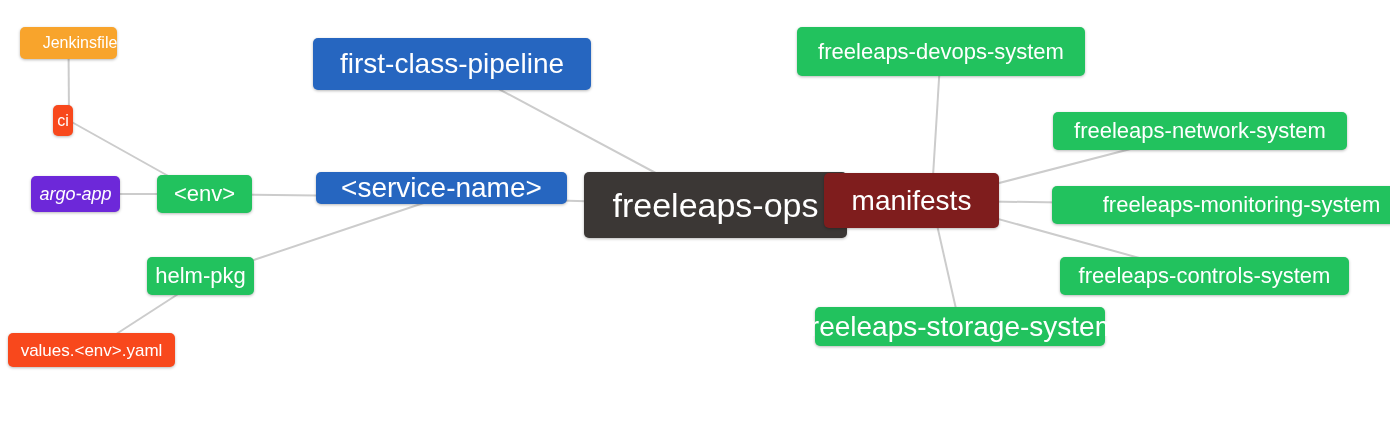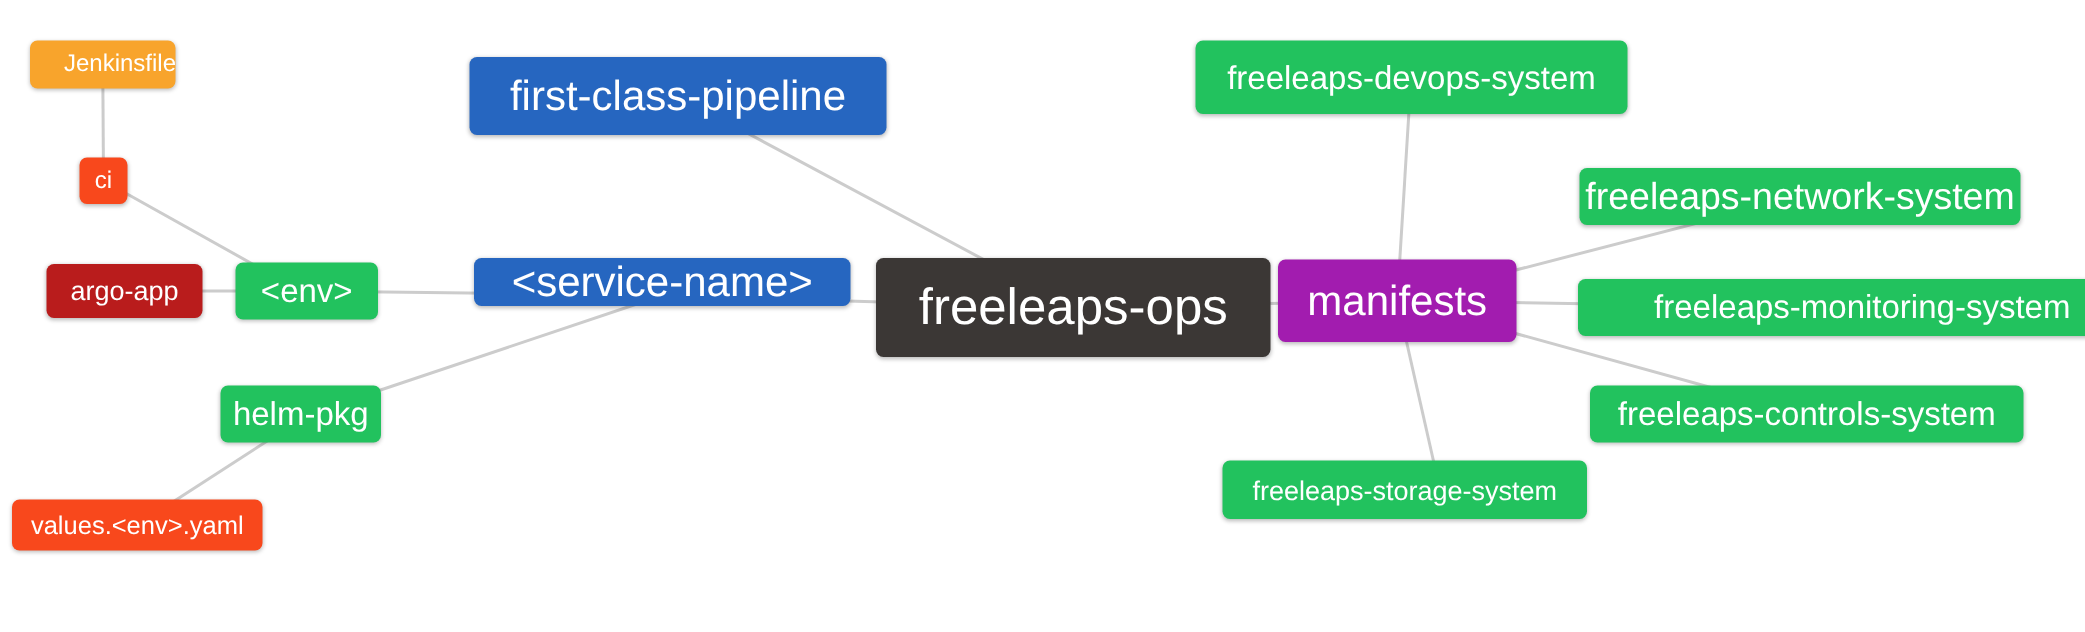--- a/index.html
+++ b/index.html
@@ -54,56 +54,56 @@
       <line x1="931.5" y1="200.5" x2="941" y2="47" stroke="#cccccc" stroke-width="2"></line>
       <line x1="931.5" y1="200.5" x2="1200" y2="131" stroke="#cccccc" stroke-width="2"></line>
       <line x1="931.5" y1="200.5" x2="1212.5" y2="205" stroke="#cccccc" stroke-width="2"></line>
       <line x1="931.5" y1="200.5" x2="1204.5" y2="276" stroke="#cccccc" stroke-width="2"></line>
       <line x1="931.5" y1="200.5" x2="960" y2="326.5" stroke="#cccccc" stroke-width="2"></line>
     </svg>
   <div>
       <div class="node" style="left: 20px; top: 27px; width: 97px; height: 32px; background: rgb(248, 164, 44); font-size: 16px; padding-left: 23px;">
         <span>Jenkinsfile</span>
       </div>
-      <div class="node" style="left: 53px; top: 105px; width: 32px; height: 31px; background: rgb(248, 72, 28); font-size: 16px;">
+      <div class="node" style="left: 53px; top: 105px; width: 20px; height: 31px; background: rgb(248, 72, 28); font-size: 16px;">
         <span>ci</span>
       </div>
-      <div class="node" style="left: 31px; top: 176px; width: 104px; height: 36px; background: #b91c1c; font-size: 18px;">
+      <div class="node" style="left: 31px; top: 176px; width: 89px; height: 36px; background: #6d28d9; font-size: 18px; font-style: italic;">
         <span>argo-app</span>
       </div>
       <div class="node" style="left: 157px; top: 175px; width: 95px; height: 38px; background: rgb(34, 194, 94); font-size: 22px;">
         <span>&lt;env&gt;</span>
       </div>
       <div class="node" style="left: 147px; top: 257px; width: 107px; height: 38px; background: rgb(34, 194, 94); font-size: 22px;">
         <span>helm-pkg</span>
       </div>
       <div class="node" style="left: 8px; top: 333px; width: 167px; height: 34px; background: rgb(248, 72, 28); font-size: 17px;">
         <span>values.&lt;env&gt;.yaml</span>
       </div>
       <div class="node" style="left: 313px; top: 38px; width: 278px; height: 52px; background: rgb(38, 102, 192); font-size: 28px;">
         <span>first-class-pipeline</span>
       </div>
       <div class="node" style="left: 316px; top: 172px; width: 251px; height: 32px; background: rgb(38, 102, 192); font-size: 28px;">
         <span>&lt;service-name&gt;</span>
       </div>
       <div class="node" style="left: 584px; top: 172px; width: 263px; height: 66px; background: rgb(59, 55, 53); font-size: 34px;">
         <span>freeleaps-ops</span>
       </div>
-      <div class="node" style="left: 852px; top: 173px; width: 159px; height: 55px; background: #a21caf; font-size: 28px;">
+      <div class="node" style="left: 824px; top: 173px; width: 175px; height: 55px; background: #7f1d1d; font-size: 28px;">
         <span>manifests</span>
       </div>
       <div class="node" style="left: 797px; top: 27px; width: 288px; height: 49px; background: rgb(34, 194, 94); font-size: 22px;">
         <span>freeleaps-devops-system</span>
       </div>
-      <div class="node" style="left: 1053px; top: 112px; width: 294px; height: 38px; background: rgb(34, 194, 94); font-size: 25px;">
+      <div class="node" style="left: 1053px; top: 112px; width: 294px; height: 38px; background: rgb(34, 194, 94); font-size: 22px;">
         <span>freeleaps-network-system</span>
       </div>
       <div class="node" style="left: 1052px; top: 186px; width: 379px; height: 38px; background: rgb(34, 194, 94); font-size: 22px;">
         <span>freeleaps-monitoring-system</span>
       </div>
       <div class="node" style="left: 1060px; top: 257px; width: 289px; height: 38px; background: rgb(34, 194, 94); font-size: 22px;">
         <span>freeleaps-controls-system</span>
       </div>
-      <div class="node" style="left: 815px; top: 307px; width: 243px; height: 39px; background: rgb(34, 194, 94); font-size: 18px;">
+      <div class="node" style="left: 815px; top: 307px; width: 290px; height: 39px; background: rgb(34, 194, 94); font-size: 28px;">
         <span>freeleaps-storage-system</span>
       </div>
     </div>
 </div>
 
 </body></html>

